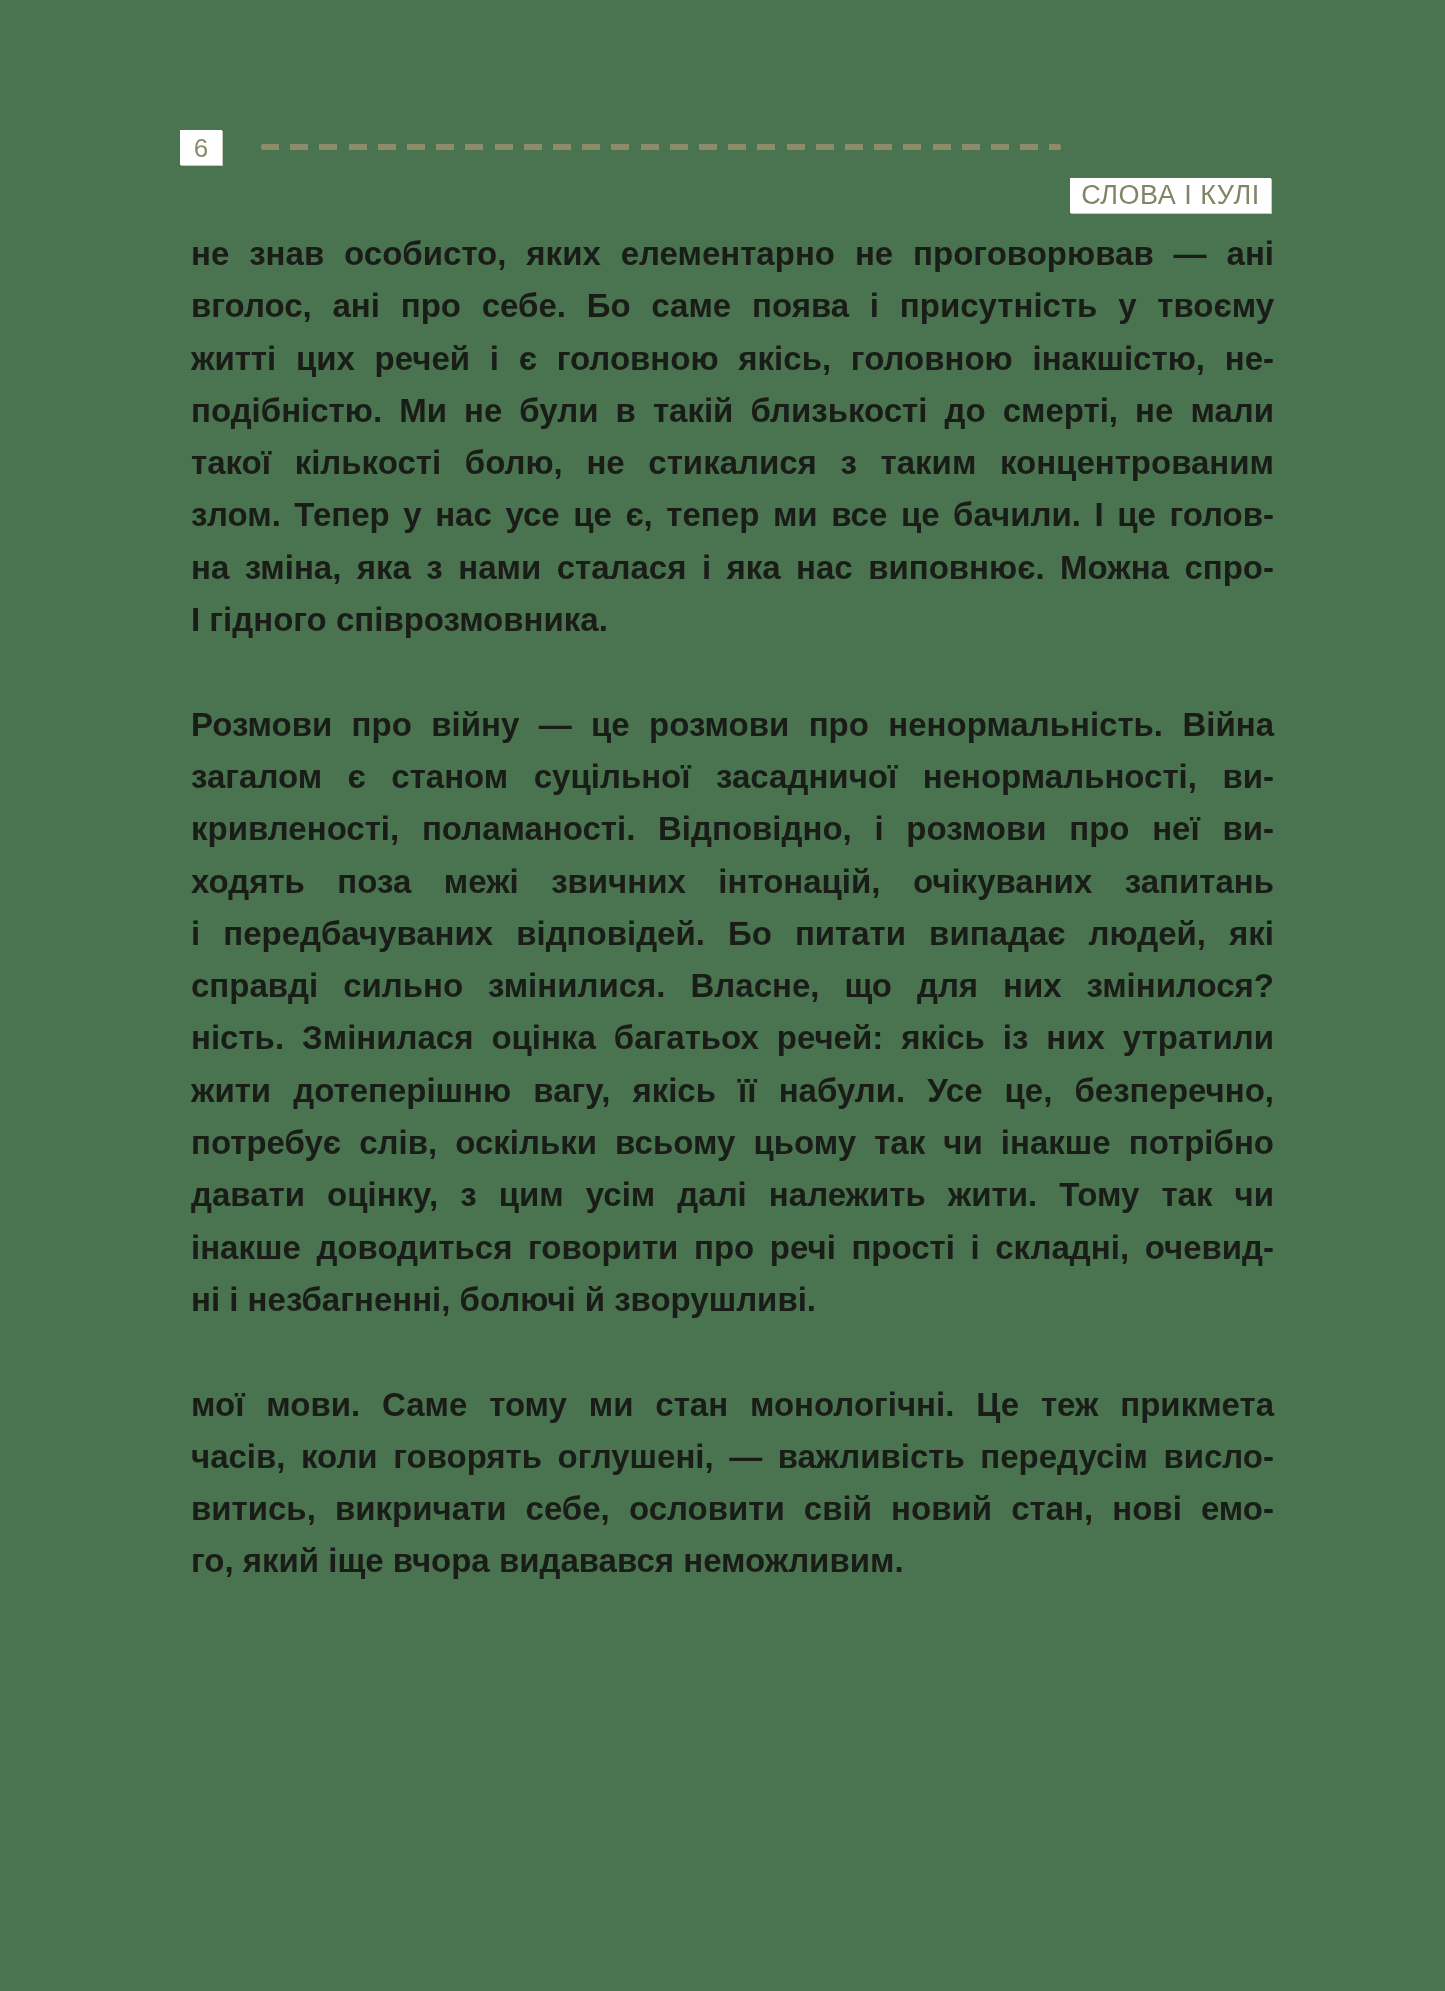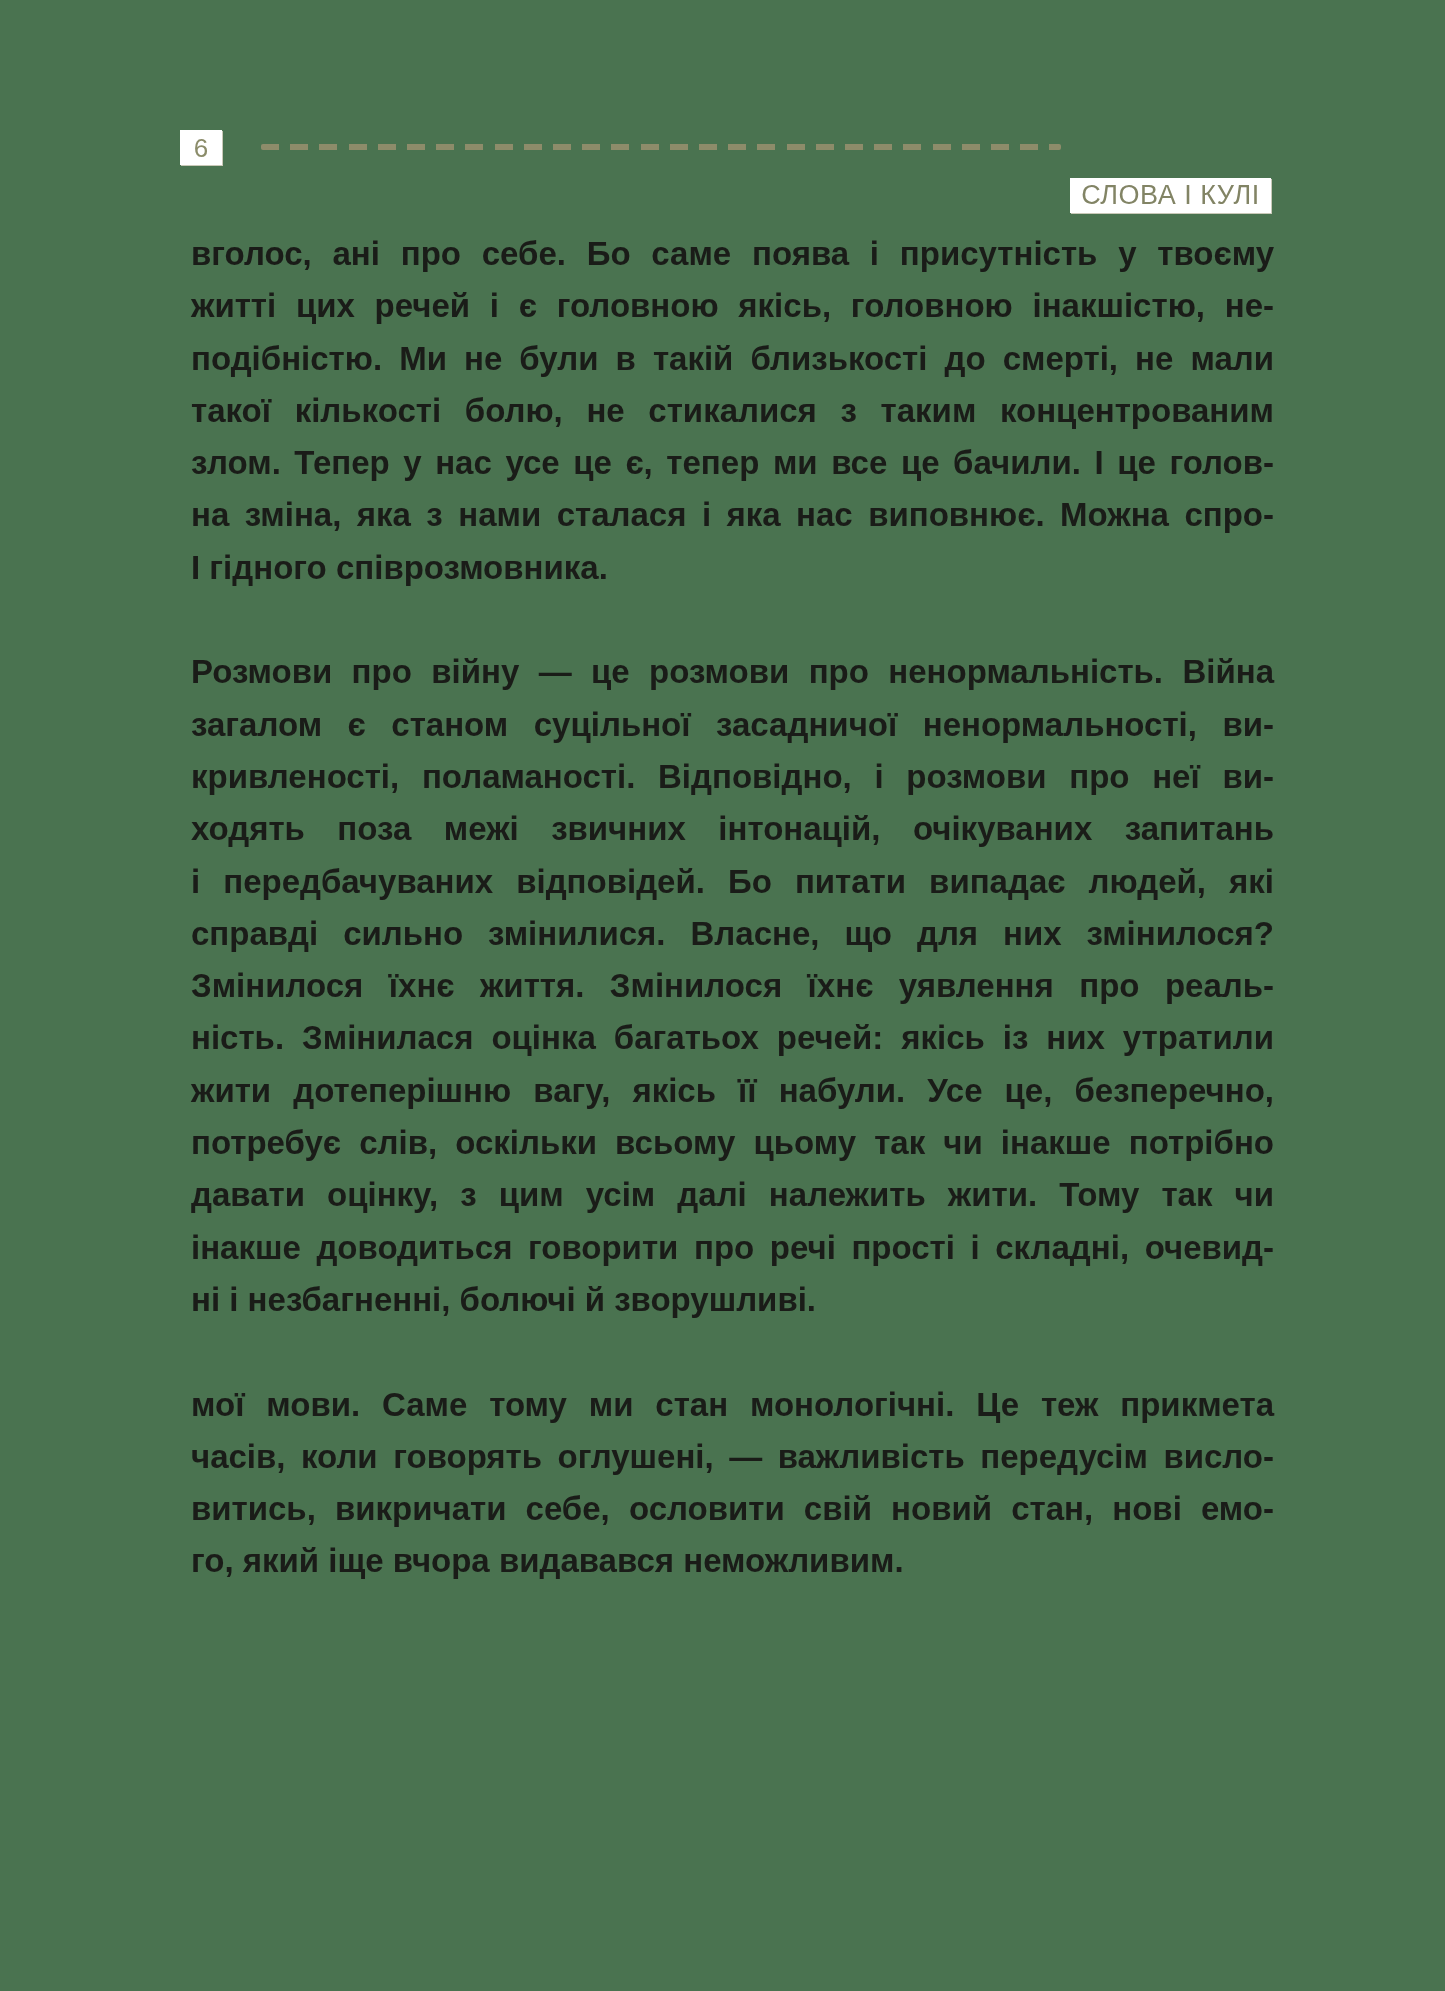--- a/index.html
+++ b/index.html
@@ -110,36 +110,36 @@
     <span class="page-number">6</span>
   </div>
   <div class="dash-rule"></div>
   <div class="running-head-box">
     <span class="running-head">СЛОВА І КУЛІ</span>
   </div>
 </div>
 
 <div class="body-text">
   <p>
+    <span class="line">не знав особисто, яких елементарно не проговорював — ані</span>
     <span class="line">вголос, ані про себе. Бо саме поява і присутність у твоєму</span>
     <span class="line">житті цих речей і є головною якісь, головною інакшістю, не-</span>
     <span class="line">подібністю. Ми не були в такій близькості до смерті, не мали</span>
     <span class="line">такої кількості болю, не стикалися з таким концентрованим</span>
     <span class="line">злом. Тепер у нас усе це є, тепер ми все це бачили. І це голов-</span>
     <span class="line">на зміна, яка з нами сталася і яка нас виповнює. Можна спро-</span>
     <span class="line last">І гідного співрозмовника.</span>
   </p>
   <p>
     <span class="line">Розмови про війну — це розмови про ненормальність. Війна</span>
     <span class="line">загалом є станом суцільної засадничої ненормальності, ви-</span>
     <span class="line">кривленості, поламаності. Відповідно, і розмови про неї ви-</span>
     <span class="line">ходять поза межі звичних інтонацій, очікуваних запитань</span>
     <span class="line">і передбачуваних відповідей. Бо питати випадає людей, які</span>
     <span class="line">справді сильно змінилися. Власне, що для них змінилося?</span>
-    <span class="line">Змінилося їхнє життя. Змінилося їхнє уявлення про реаль-</span>
     <span class="line">ність. Змінилася оцінка багатьох речей: якісь із них утратили</span>
     <span class="line">жити дотеперішню вагу, якісь її набули. Усе це, безперечно,</span>
     <span class="line">потребує слів, оскільки всьому цьому так чи інакше потрібно</span>
     <span class="line">давати оцінку, з цим усім далі належить жити. Тому так чи</span>
     <span class="line">інакше доводиться говорити про речі прості і складні, очевид-</span>
     <span class="line last">ні і незбагненні, болючі й зворушливі.</span>
   </p>
   <p>
     <span class="line">мої мови. Саме тому ми стан монологічні. Це теж прикмета</span>
     <span class="line">часів, коли говорять оглушені, — важливість передусім висло-</span>

